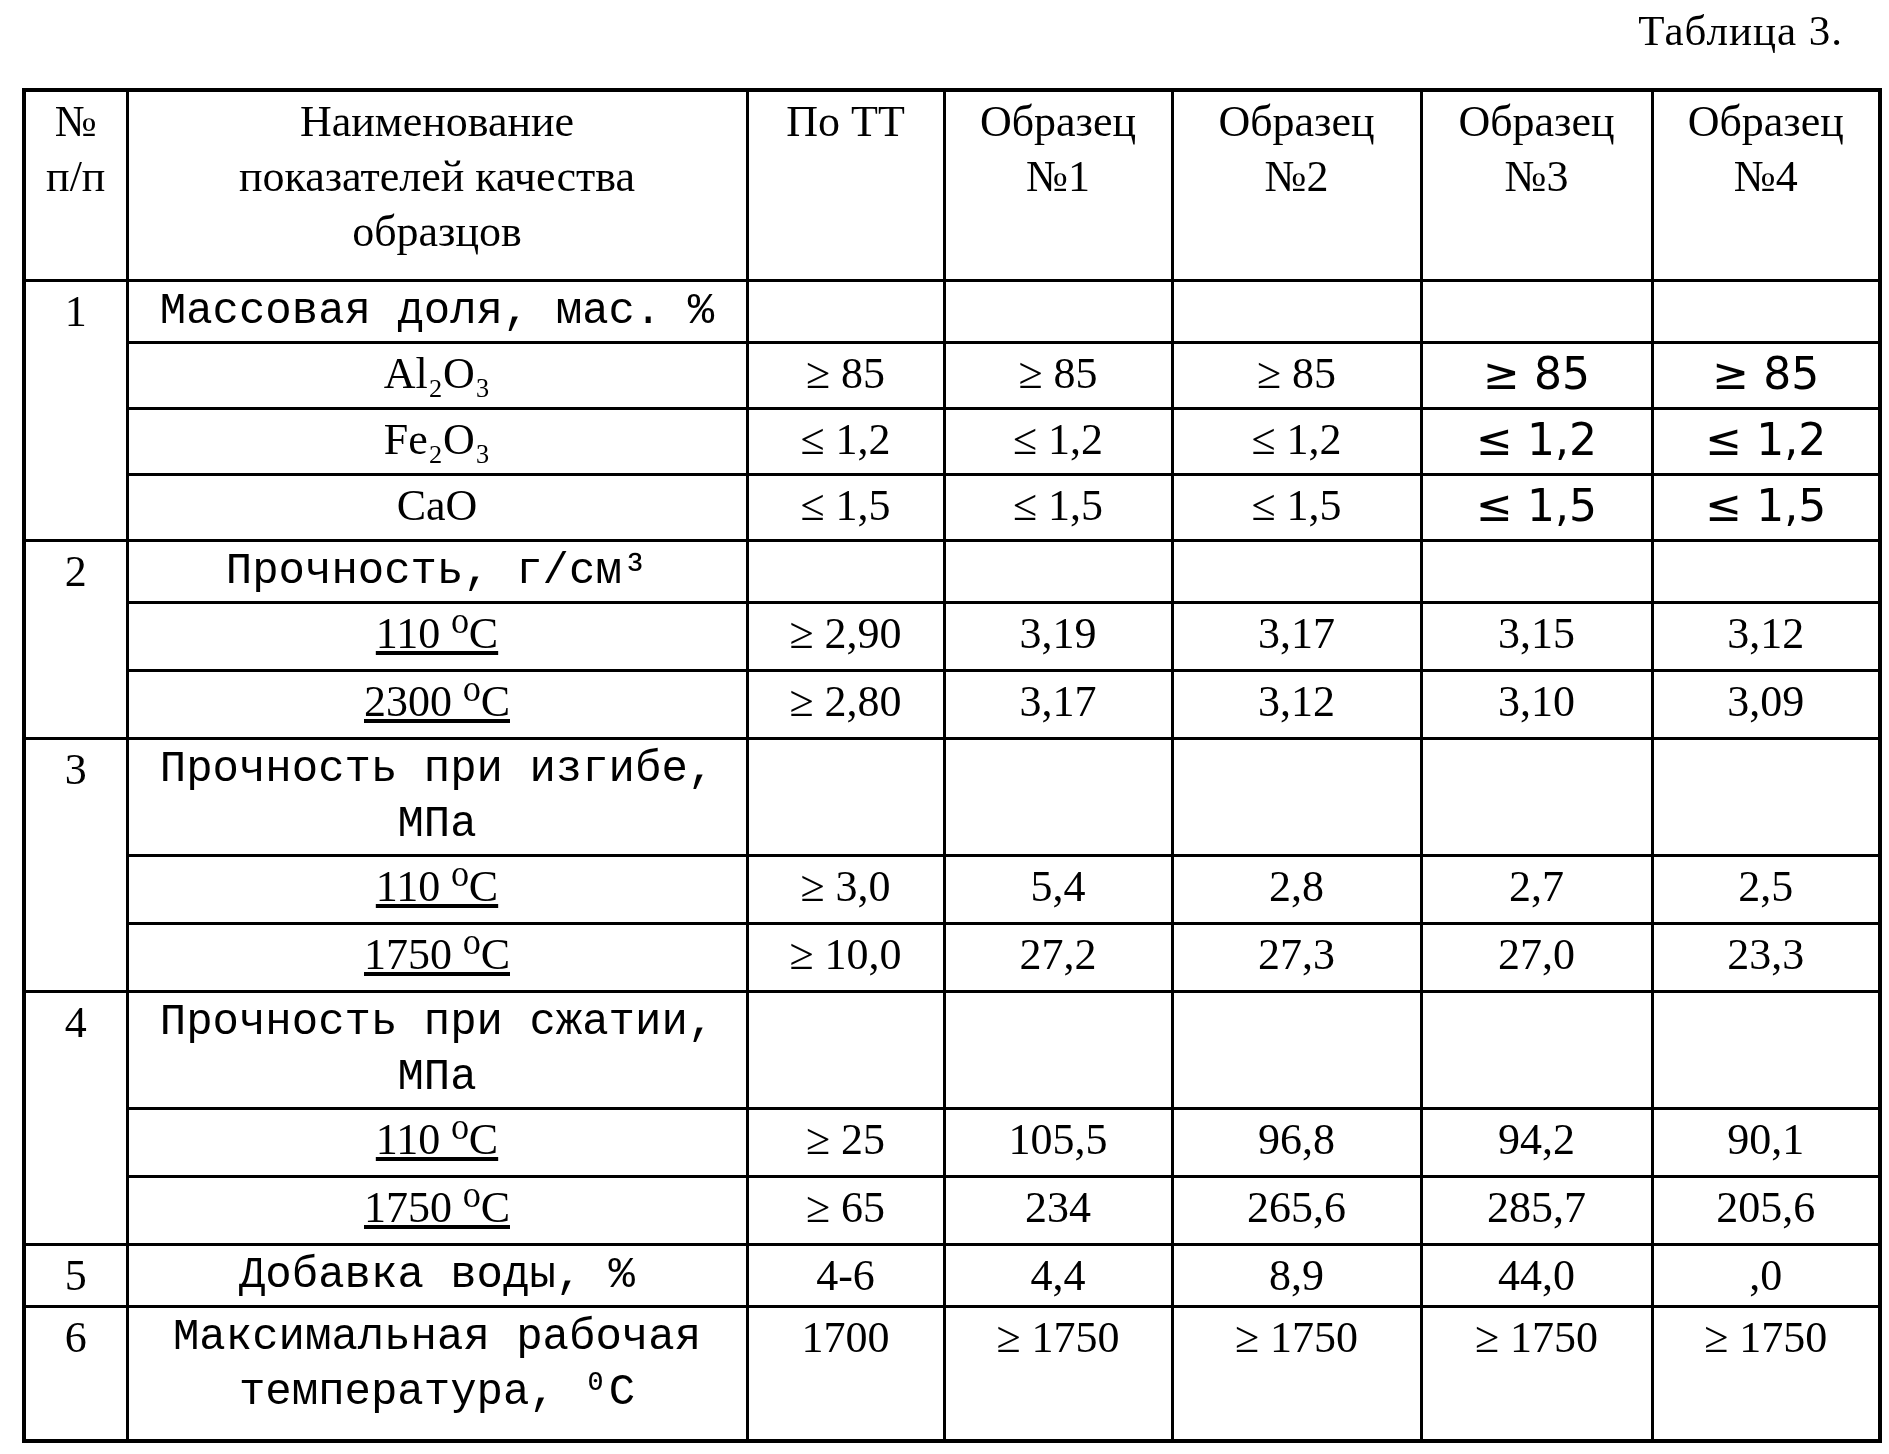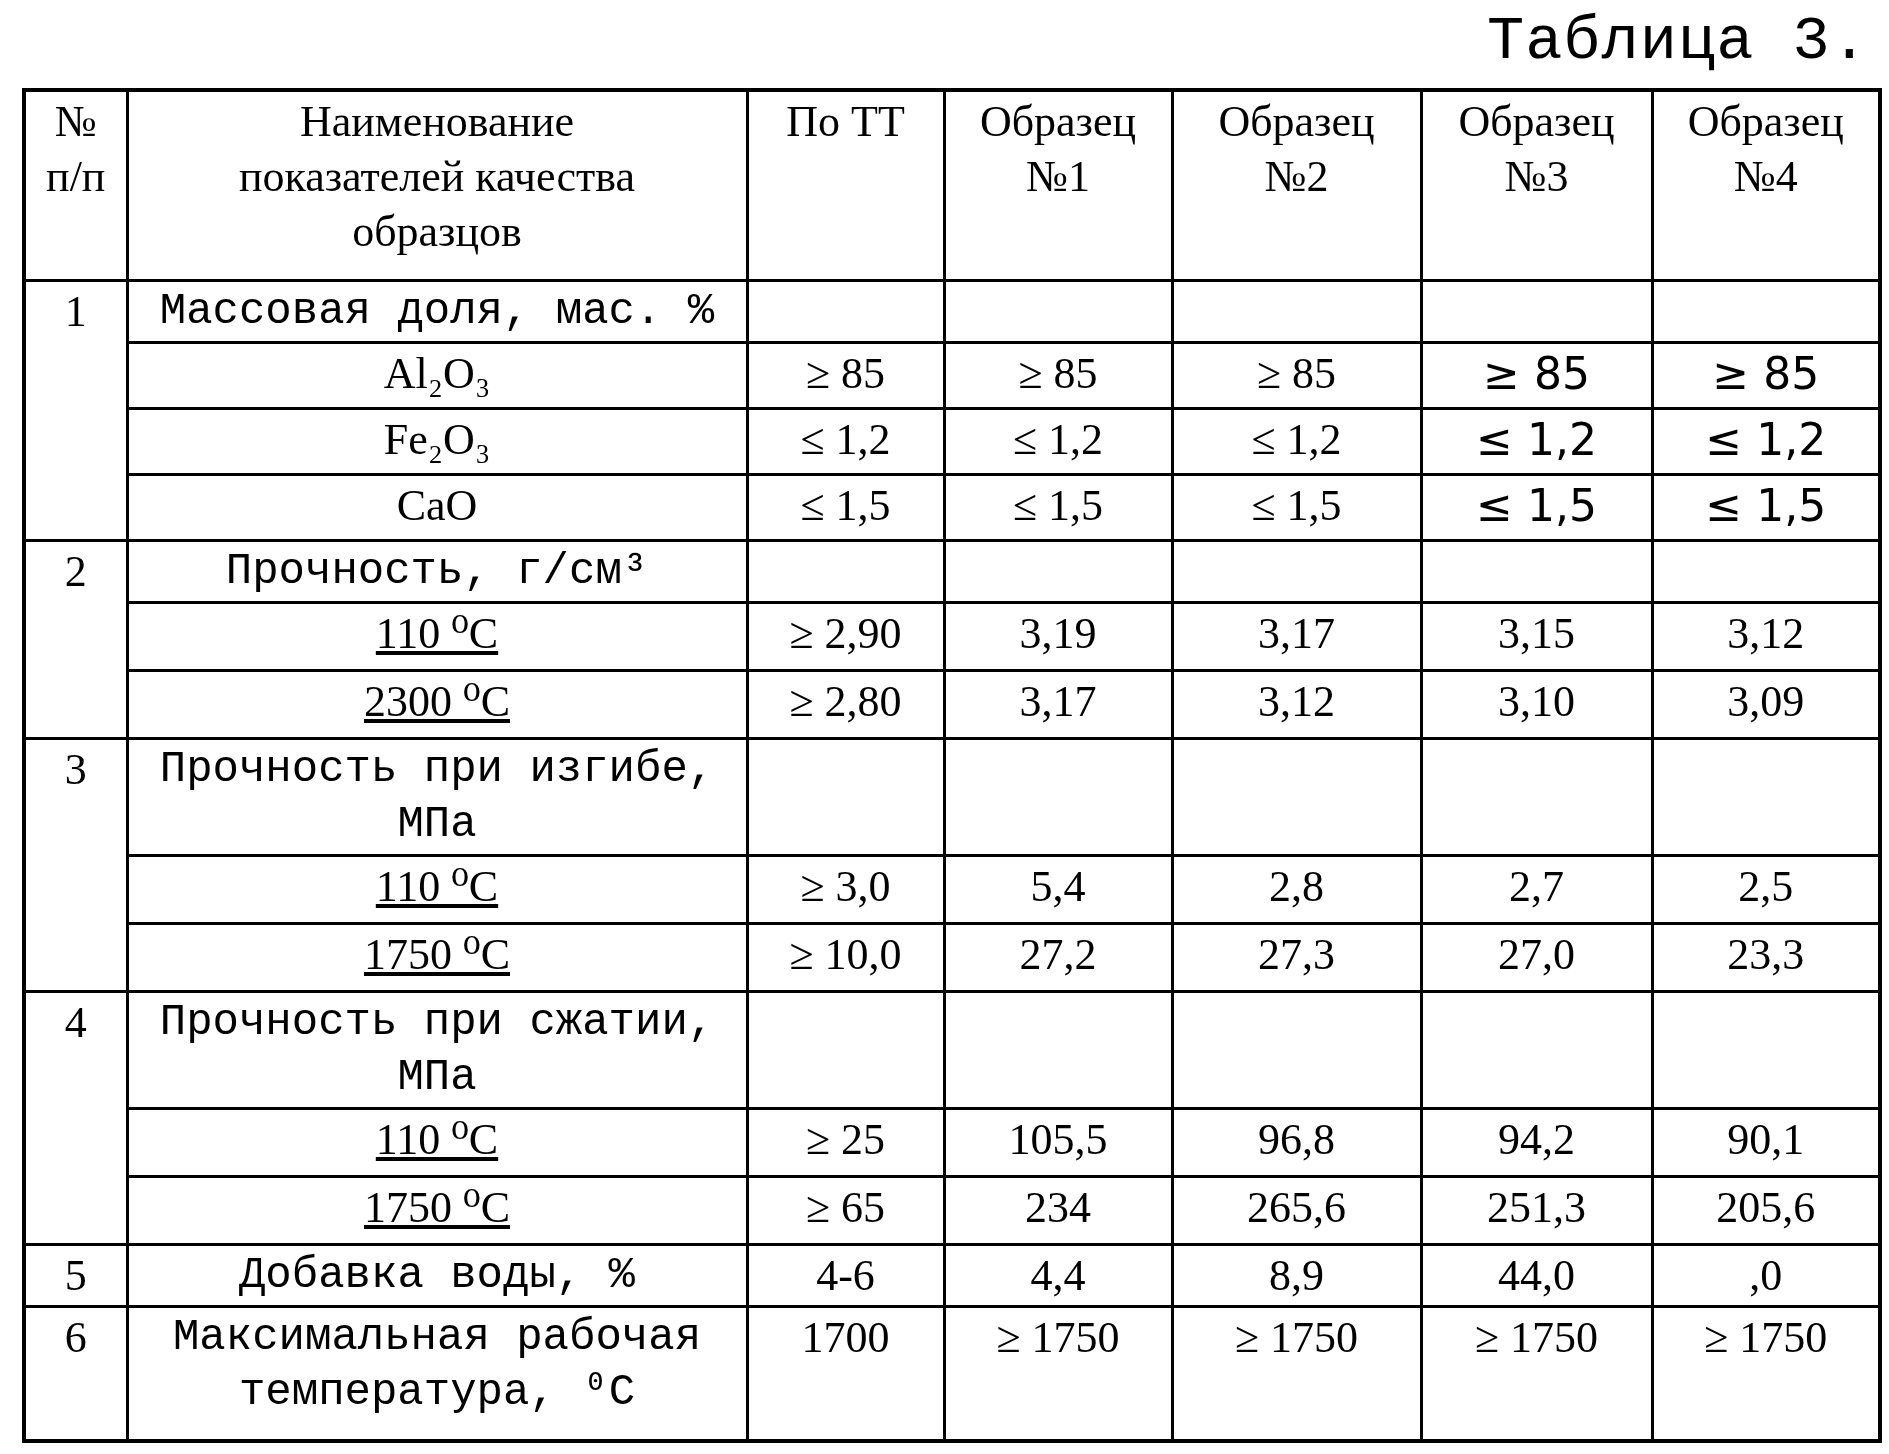--- a/index.html
+++ b/index.html
@@ -6,25 +6,24 @@
   .page{
     position:relative;
     width:1889px;height:1454px;
     background:#ffffff;
     font-family:"Liberation Serif","DejaVu Serif",serif;
     color:#000;
     overflow:hidden;
   }
   .doc-title{
     position:absolute;
-    top:6px;right:20px;
-    font-size:62px;
+    top:6px;right:46px;
+    font-size:43px;
     letter-spacing:1px;
     white-space:pre;
-    font-family:Liberation Mono, monospace;
   }
   table.tbl{
     position:absolute;
     left:22px;top:88px;
     width:1856px;
     table-layout:fixed;
     border-collapse:collapse;
     border:4px solid #000;
   }
   .tbl th,.tbl td{
@@ -198,21 +197,21 @@
       <td class="val">105,5</td>
       <td class="val">96,8</td>
       <td class="val">94,2</td>
       <td class="val">90,1</td>
     </tr>
     <tr class="h68">
       <td class="sub-right">1750 ⁰С</td>
       <td class="val-left">≥ 65</td>
       <td class="val">234</td>
       <td class="val">265,6</td>
-      <td class="val">251,3</td>
+      <td class="val">285,7</td>
       <td class="val">205,6</td>
     </tr>
 
     <tr class="h56">
       <td class="num">5</td>
       <td class="label">Добавка воды, %</td>
       <td class="val">4-6</td>
       <td class="val">4,4</td>
       <td class="val">8,9</td>
       <td class="val">44,0</td>

